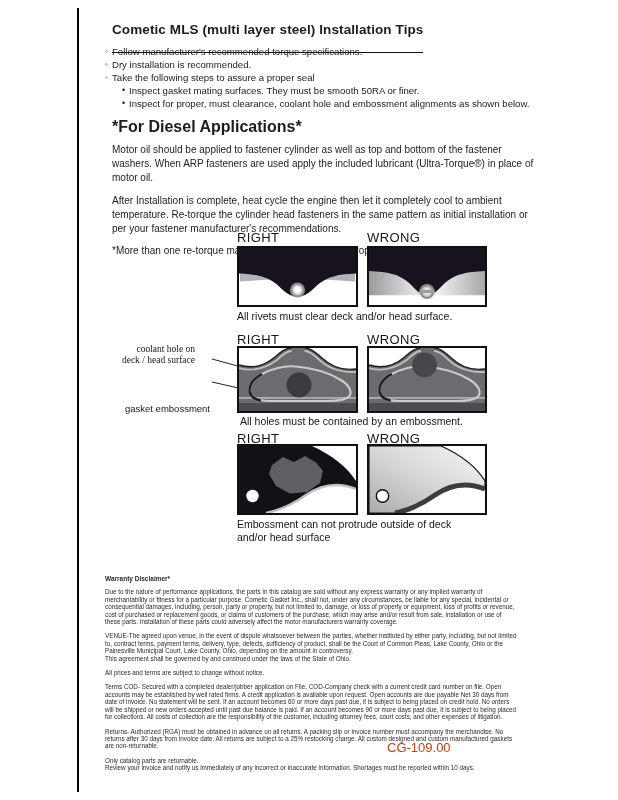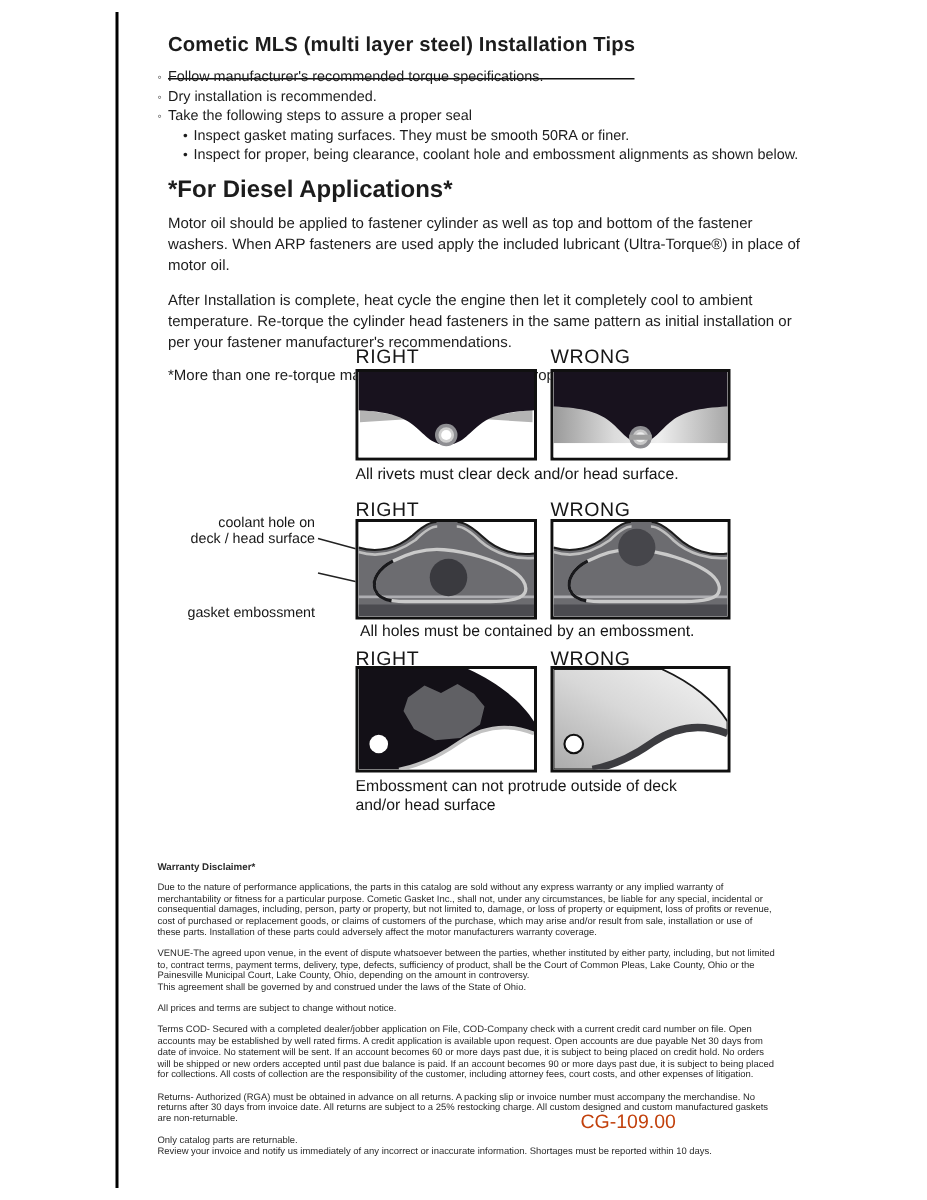--- a/index.html
+++ b/index.html
@@ -59,21 +59,21 @@
     <div class="brow">
       <span class="mk">◦</span>
       <span>Take the following steps to assure a proper seal</span>
     </div>
     <div class="brow sub">
       <span class="mk">•</span>
       <span>Inspect gasket mating surfaces.  They must be smooth 50RA or finer.</span>
     </div>
     <div class="brow sub">
       <span class="mk">•</span>
-      <span>Inspect for proper, being clearance, coolant hole and embossment alignments as shown below.</span>
+      <span>Inspect for proper, must clearance, coolant hole and embossment alignments as shown below.</span>
     </div>
   </div>
 
   <div class="diesel">
     <h2>*For Diesel Applications*</h2>
     <p>Motor oil should be applied to fastener cylinder as well as top and bottom of the fastener washers. When ARP fasteners are used apply the included lubricant (Ultra-Torque®) in place of motor oil.</p>
     <p>After Installation is complete, heat cycle the engine then let it completely cool to ambient temperature. Re-torque the cylinder head fasteners in the same pattern as initial installation or per your fastener manufacturer's recommendations.</p>
     <p>*More than one re-torque may be required to achieve proper fastener stretch*</p>
   </div>
 
@@ -109,21 +109,21 @@
       <circle cx="58" cy="43.5" r="5.2" fill="#c8c8c8"></circle>
       <circle cx="58" cy="43.5" r="3.4" fill="#ededed"></circle>
       <rect x="50.5" y="41.8" width="15" height="3.4" fill="#9f9f9f"></rect>
     </svg>
   </div>
   <div class="cap" style="left:237px;top:310px;">All rivets must clear deck and/or head surface.</div>
 
   <div class="rw" style="left:237px;top:332px;width:121px;">RIGHT</div>
   <div class="rw" style="left:367px;top:332px;width:120px;">WRONG</div>
 
-  <div class="ann" style="left:110px;top:344px;">
+  <div class="ann" style="left:95px;top:344px;font-family:Liberation Serif, serif;">
     <div>coolant hole on</div>
     <div>deck / head surface</div>
   </div>
   <div class="ann" style="left:110px;top:376px;margin-top:28px;">gasket embossment</div>
 
   <svg class="leads" width="200" height="60" viewBox="0 0 200 60">
     <line x1="102" y1="19" x2="183" y2="41" stroke="#222" stroke-width="1"></line>
     <line x1="102" y1="42" x2="146" y2="52" stroke="#222" stroke-width="1"></line>
   </svg>
 

